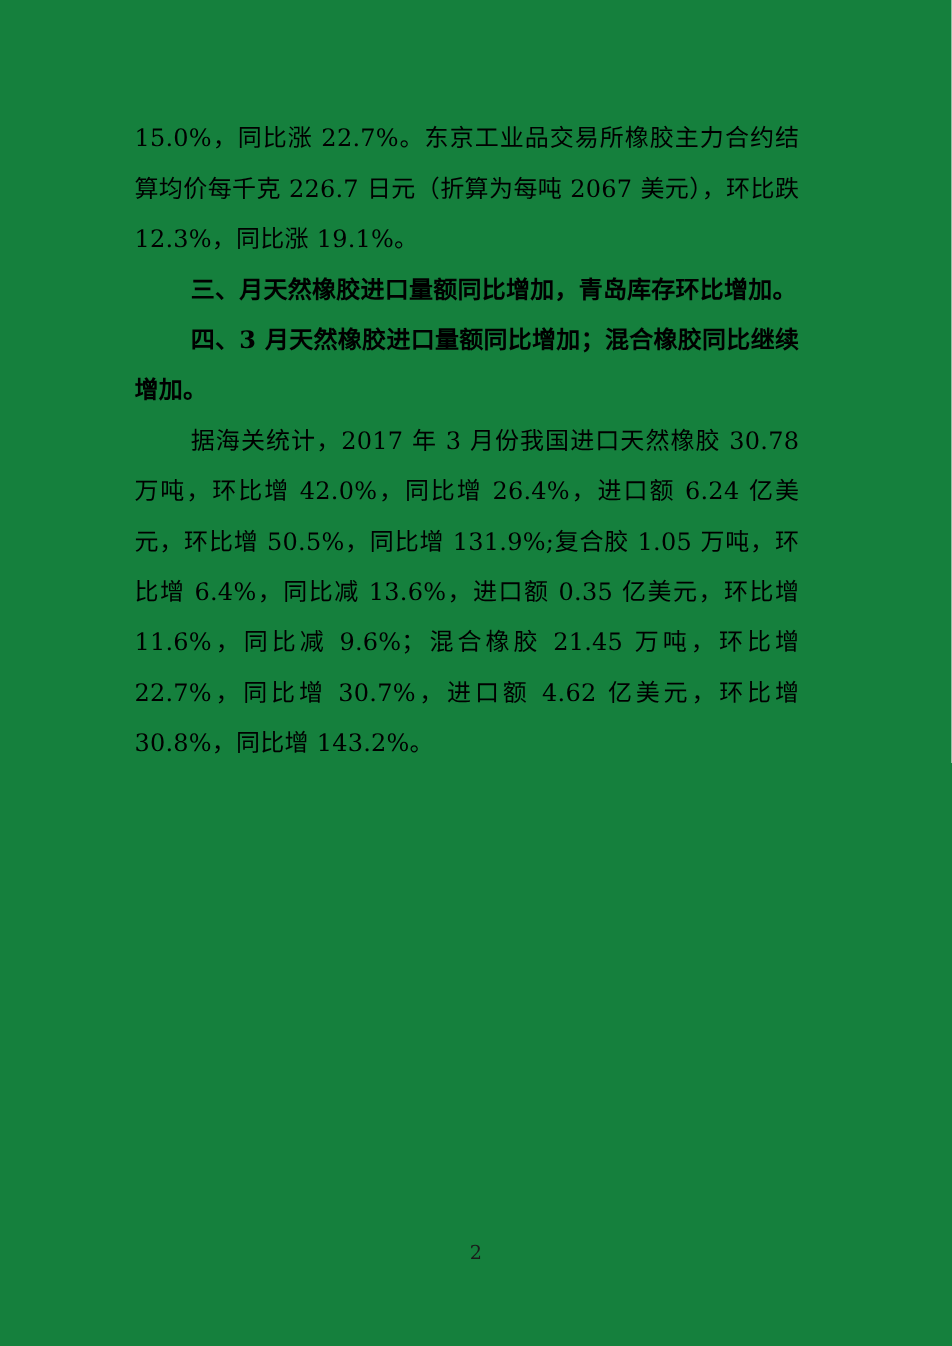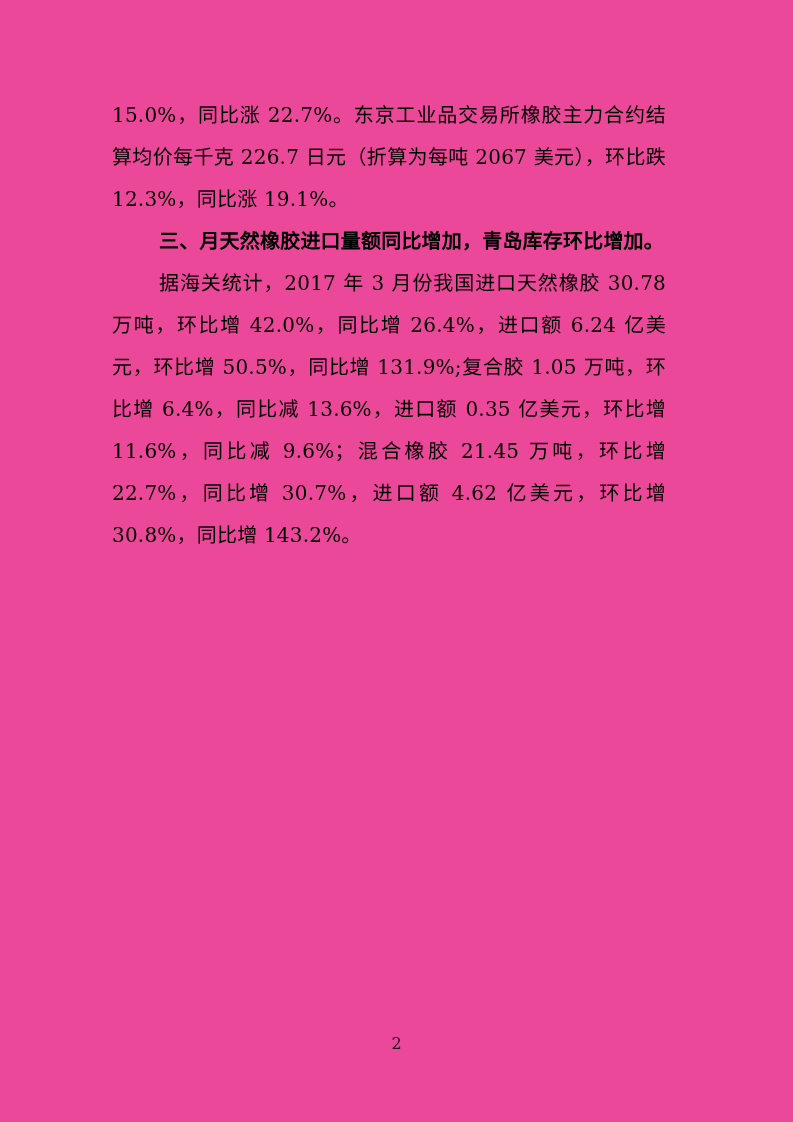--- a/index.html
+++ b/index.html
@@ -4,21 +4,21 @@
 <style>
   html, body {
     margin: 0;
     padding: 0;
     background: #ffffff;
   }
   .page {
     position: relative;
     width: 793px;
     height: 1122px;
-    background: #ec4899;
+    background: #15803d;
     color: #000000;
     font-family: "DejaVu Serif", "Liberation Serif", serif;
     overflow: hidden;
     box-sizing: border-box;
   }
   .content {
     position: absolute;
     left: 112px;
     top: 94px;
     width: 554px;
@@ -55,18 +55,19 @@
     color: #1a1a1a;
   }
 </style>
 </head>
 <body>
 
 <div class="page">
   <div class="content">
     <p class="para no-indent">15.0%，同比涨 22.7%。东京工业品交易所橡胶主力合约结算均价每千克 226.7 日元（折算为每吨 2067 美元），环比跌 12.3%，同比涨 19.1%。</p>
     <p class="heading">三、月天然橡胶进口量额同比增加，青岛库存环比增加。</p>
+    <p class="heading">四、3 月天然橡胶进口量额同比增加；混合橡胶同比继续增加。</p>
     <p class="para">据海关统计，2017 年 3 月份我国进口天然橡胶 30.78 万吨，环比增 42.0%，同比增 26.4%，进口额 6.24 亿美元，环比增 50.5%，同比增 131.9%;复合胶 1.05 万吨，环比增 6.4%，同比减 13.6%，进口额 0.35 亿美元，环比增 11.6%，同比减 9.6%；混合橡胶 21.45 万吨，环比增 22.7%，同比增 30.7%，进口额 4.62 亿美元，环比增 30.8%，同比增 143.2%。</p>
   </div>
   <div class="footer">
     <span class="page-number">2</span>
   </div>
 </div>
 
 </body></html>

